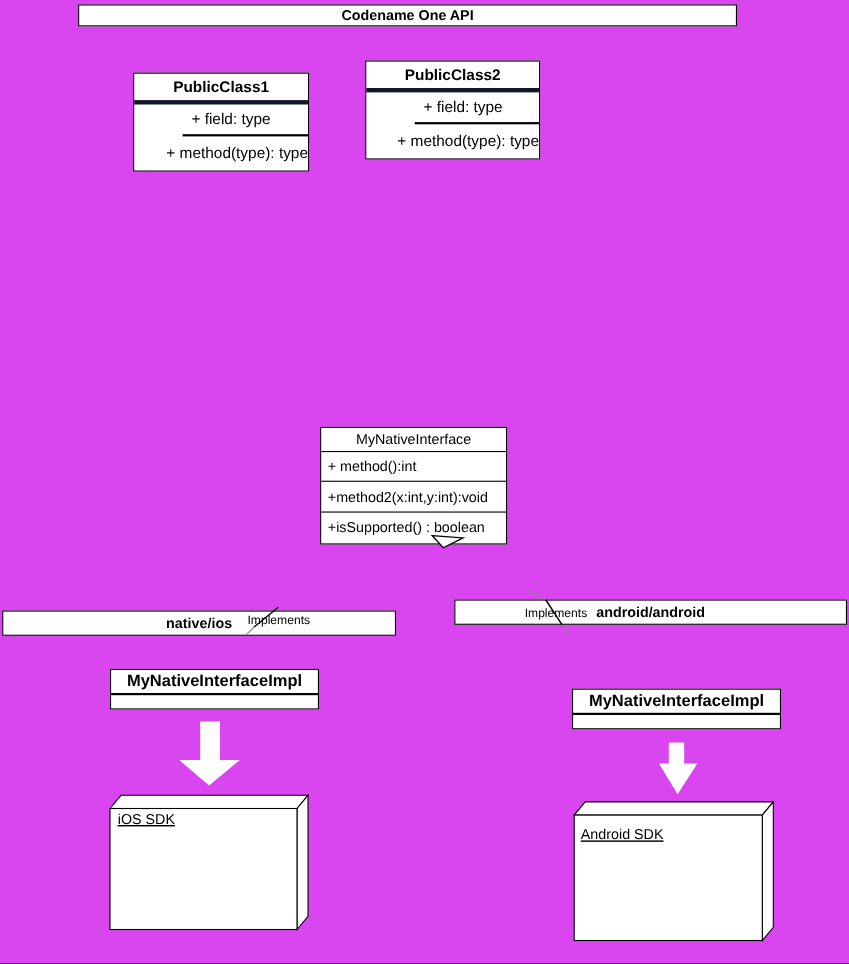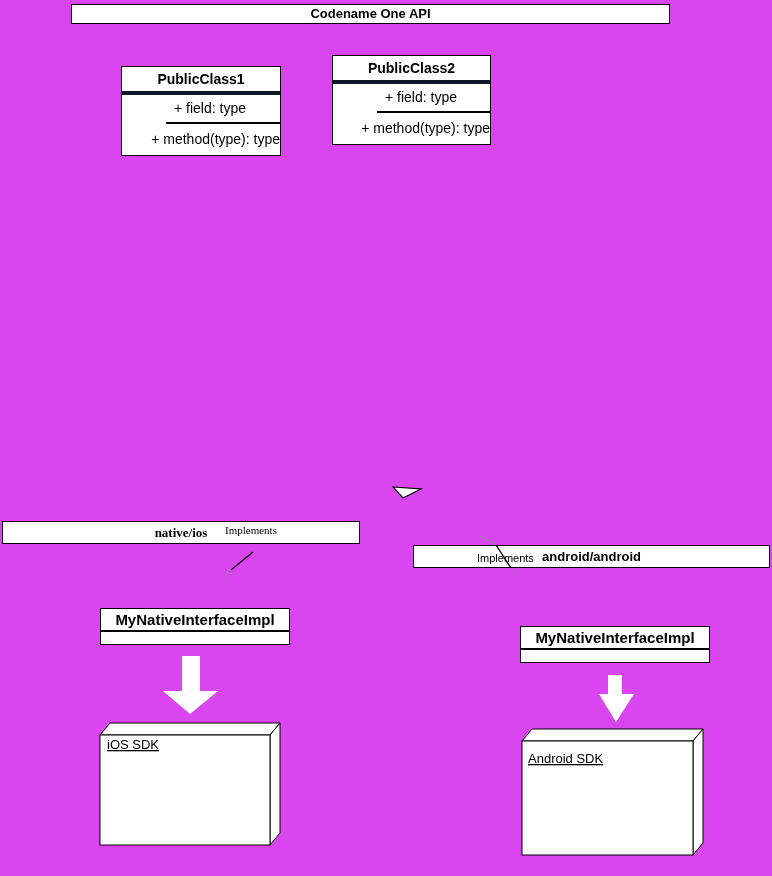--- a/index.html
+++ b/index.html
@@ -46,22 +46,28 @@
     <div class="row r1">+ field: type</div>
     <div class="row r2">+ method(type): type</div>
   </div>
 
   <div class="umlbox" style="left:332px; top:55px; width:159px;">
     <div class="ttl">PublicClass2</div>
     <div class="row r1">+ field: type</div>
     <div class="row r2">+ method(type): type</div>
   </div>
 
+  <div class="umlbox iface" style="left:291px; top:388px; width:170px;">
+    <div class="ttl">MyNativeInterface</div>
+    <div class="row i1">+ method():int</div>
+    <div class="row i2">+method2(x:int,y:int):void</div>
+    <div class="row i3">+isSupported() : boolean</div>
+  </div>
 
-  <div class="layerbar" style="left:2px; top:521px; width:358px;font-family:Liberation Serif, serif;">
+  <div class="layerbar" style="left:2px; top:555px; width:358px;">
     <span>native/ios</span>
     <span class="impl-label" style="left:222px; top:3px;">Implements</span>
   </div>
 
   <div class="layerbar" style="left:413px; top:545px; width:357px;">
     <span>android/android</span>
     <span class="impl-label" style="left:63px; top:7px;">Implements</span>
   </div>
 
   <div class="umlbox implbox" style="left:100px; top:608px; width:190px;">

